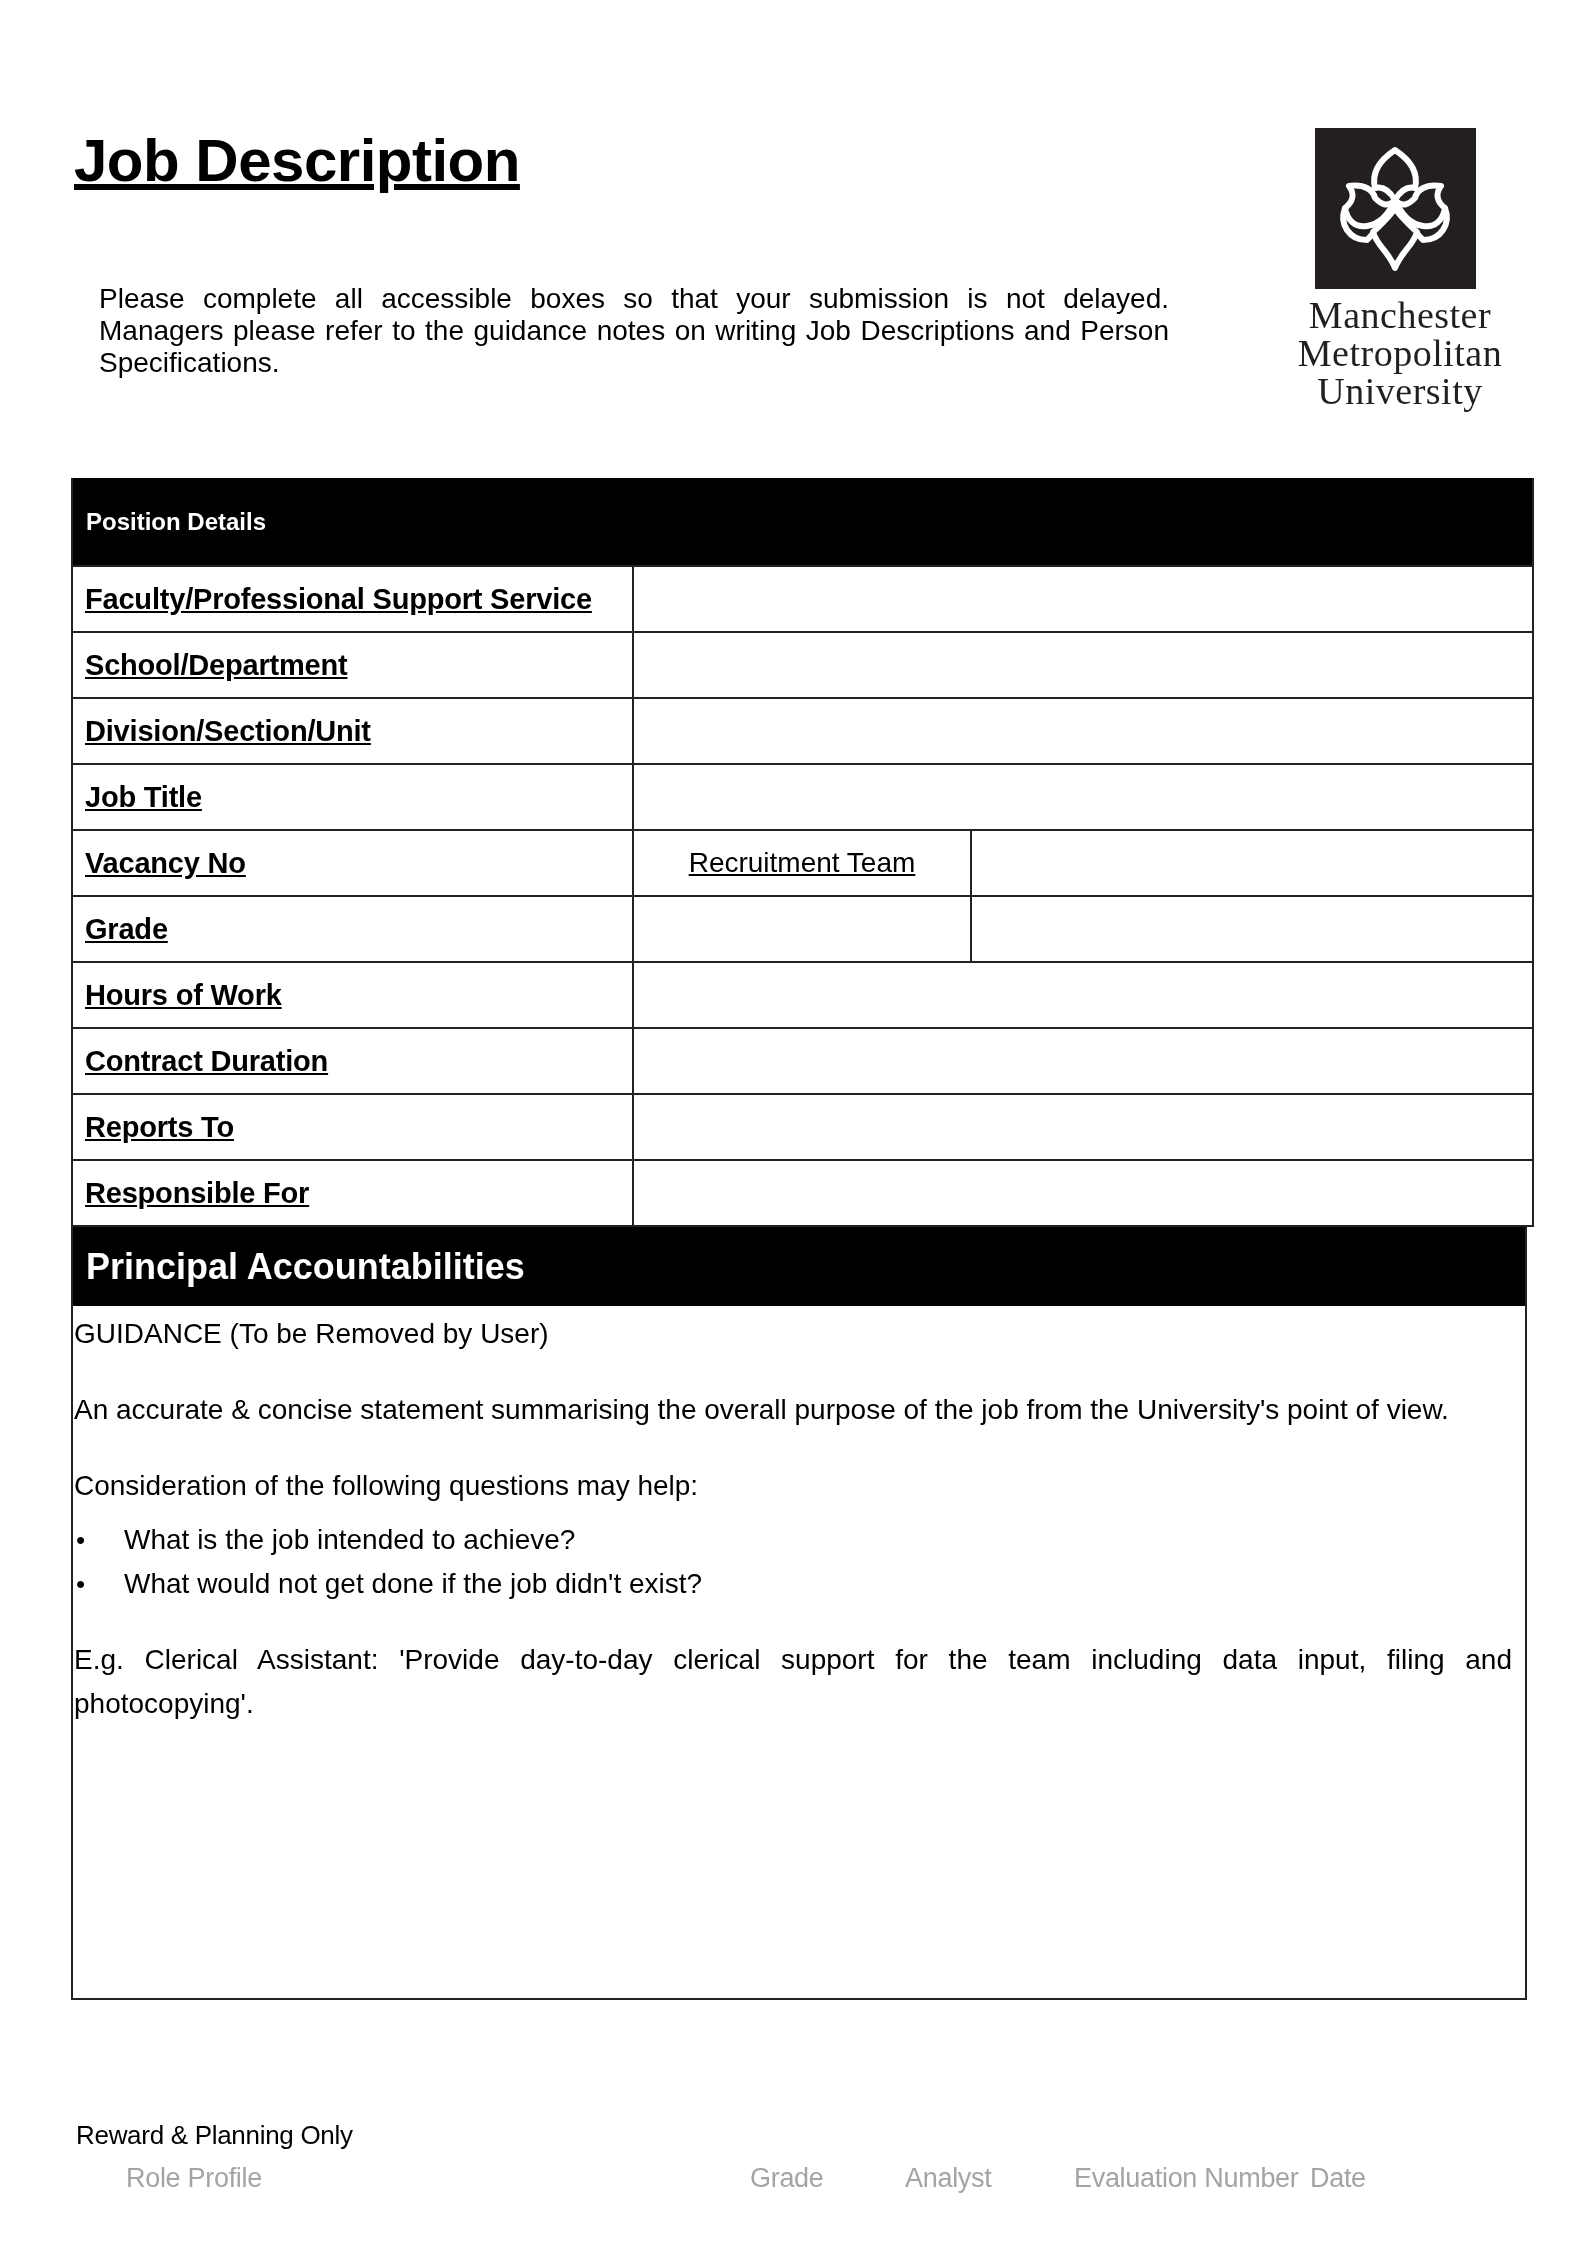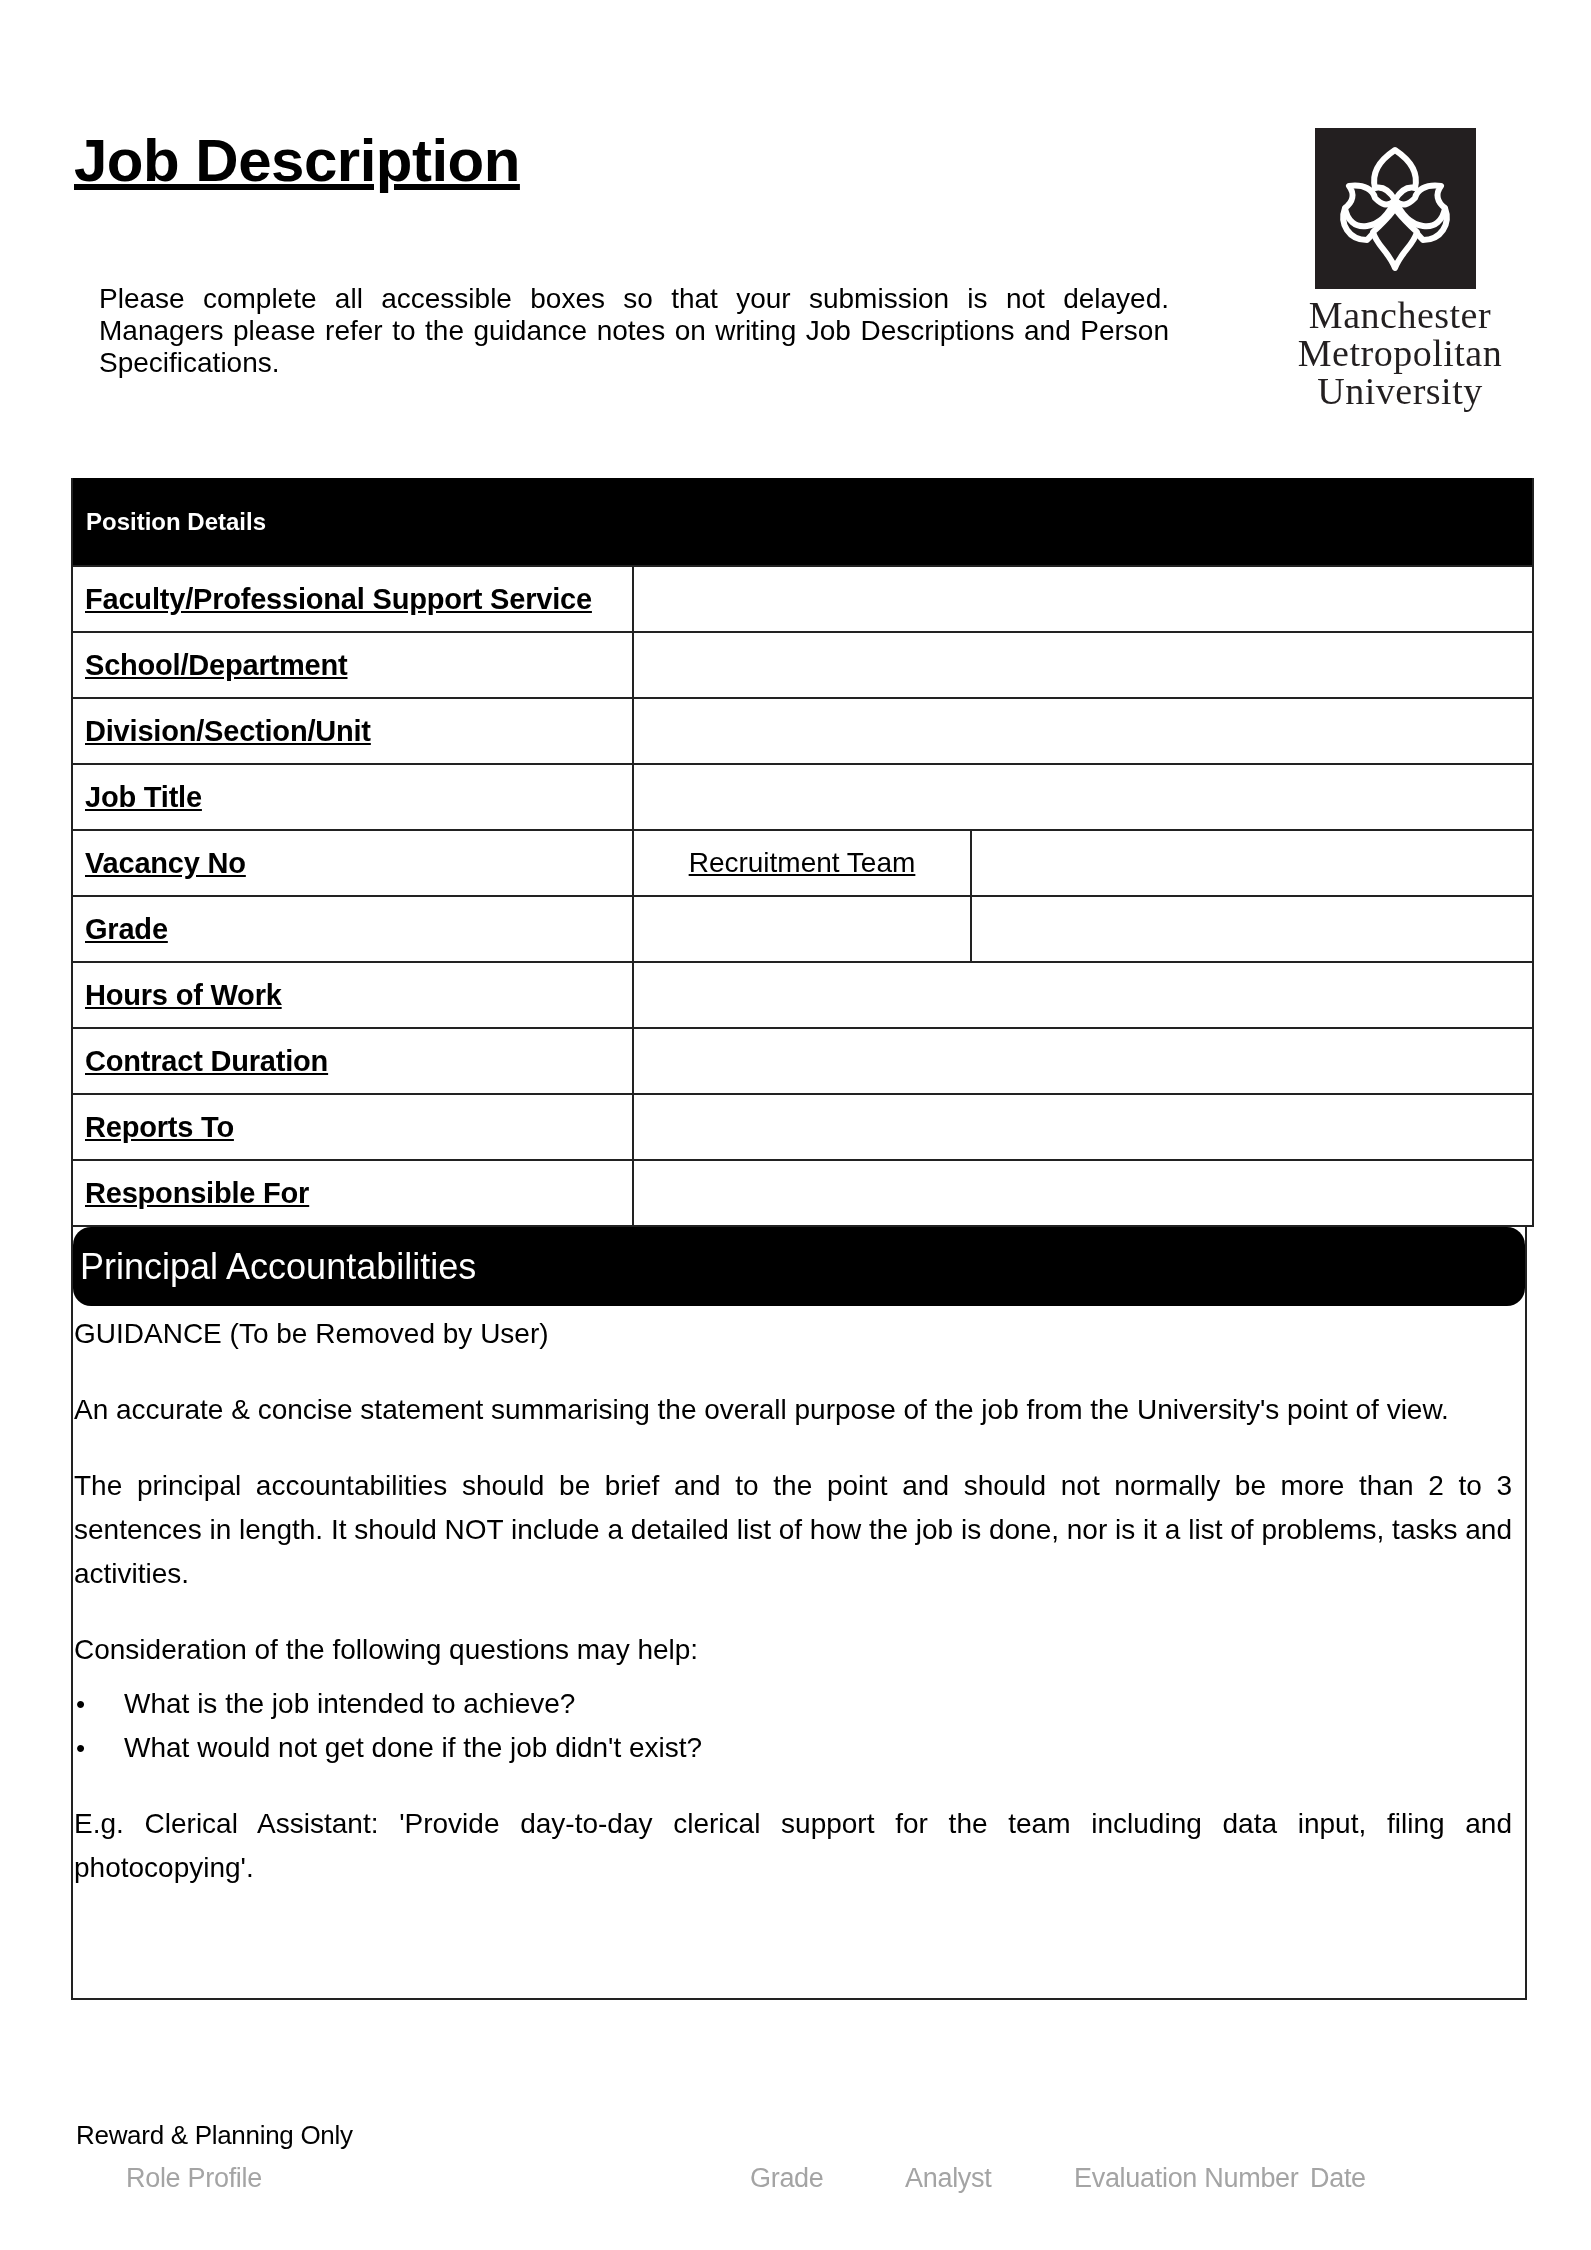--- a/index.html
+++ b/index.html
@@ -21,21 +21,21 @@
   #pos-header { height:87px; background:#000; color:#fff; font-size:24px; font-weight:bold; display:flex; align-items:center; padding-left:13px; box-sizing:border-box; margin-top:0; }
   .prow { display:flex; height:66px; border-top:2px solid #222; box-sizing:border-box;text-decoration:underline; }
   .prow:first-of-type { border-top:2px solid #555; }
   .plabel { width:561px; flex:none; border-right:2px solid #222; font-size:29px; font-weight:bold; display:flex; align-items:center; padding-left:12px; box-sizing:border-box; letter-spacing:-0.2px; white-space:nowrap; }
   .pvalue { flex:1; display:flex; box-sizing:border-box; }
   .psub1 { width:338px; flex:none; border-right:2px solid #222; display:flex; align-items:center; justify-content:center; font-size:28px; box-sizing:border-box; }
   .psub2 { flex:1; }
 
   
   #pa-box { left:71px; top:1225px; width:1456px; height:775px; border:2px solid #222; box-sizing:border-box; }
-  #pa-header { height:79px; background:#000; color:#fff; font-size:36px; font-weight:normal; display:flex; align-items:center; padding-left:7px; box-sizing:border-box;border-radius:18px; }
+  #pa-header { height:79px; background:#000; color:#fff; font-size:36px; font-weight:bold; display:flex; align-items:center; padding-left:13px; box-sizing:border-box; }
   #pa-body { padding:6px 13px 0 1px; font-size:28px; line-height:44px; }
   #pa-body p { margin:0 0 32px 0; text-align:justify; }
   #pa-body p.tight { margin-bottom:0; }
   #pa-body ul { list-style:none; margin:10px 0 32px 0; padding:0; }
   #pa-body li { display:flex; align-items:baseline; }
   #pa-body li .bullet { width:48px; flex:none; font-size:26px; padding-left:2px; }
 
   
   #footer-title { left:76px; top:2119px; font-size:26px; line-height:32px; letter-spacing:-0.3px; }
   .flabel { top:2161px; font-size:27px; line-height:34px; color:#a4a4a4; letter-spacing:-0.3px; white-space:nowrap; }
@@ -118,21 +118,20 @@
     <div class="plabel">Responsible For</div>
     <div class="pvalue"></div>
   </div>
 </div>
 
 <div id="pa-box" class="abs">
   <div id="pa-header">Principal Accountabilities</div>
   <div id="pa-body">
     <p>GUIDANCE (To be Removed by User)</p>
     <p>An accurate &amp; concise statement summarising the overall purpose of the job from the University's point of view.</p>
-    <p>The principal accountabilities should be brief and to the point and should not normally be more than 2 to 3 sentences in length. It should NOT include a detailed list of how the job is done, nor is it a list of problems, tasks and activities.</p>
     <p class="tight">Consideration of the following questions may help:</p>
     <ul>
       <li>
         <span class="bullet">•</span>
         <span>What is the job intended to achieve?</span>
       </li>
       <li>
         <span class="bullet">•</span>
         <span>What would not get done if the job didn't exist?</span>
       </li>

